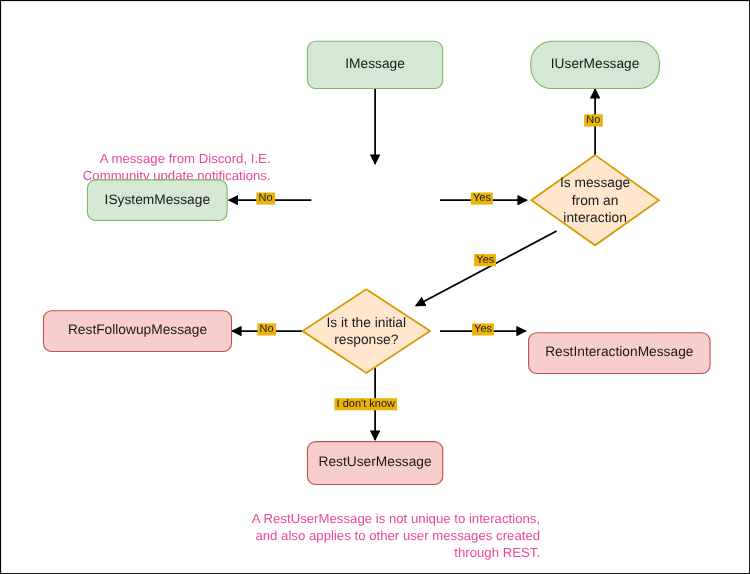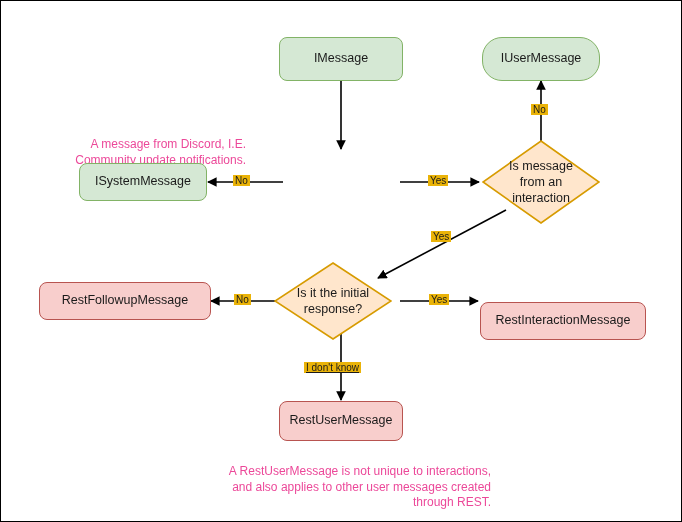--- a/index.html
+++ b/index.html
@@ -167,21 +167,21 @@
     </svg>
     <div class="diamond-label">Is it the initial response?</div>
   </div>
 
   <div class="node red" style="left:479px; top:281px; width:166px; height:38px;margin-top:20px;">
     <span>RestInteractionMessage</span>
   </div>
 
   <div class="edge-label" style="left:233px; top:293px;">No</div>
   <div class="edge-label" style="left:428px; top:293px;">Yes</div>
-  <div class="edge-label" style="left:303px; top:361px;text-decoration:underline;">I don't know</div>
+  <div class="edge-label" style="left:303px; top:361px;">I don't know</div>
 
   <div class="node red" style="left:278px; top:400px; width:124px; height:40px;">
     <span>RestUserMessage</span>
   </div>
 
   <div class="note" style="left:190px; top:446px; width:300px;">A RestUserMessage is not unique to interactions,
 and also applies to other user messages created
 through REST.</div>
 
 </div>

